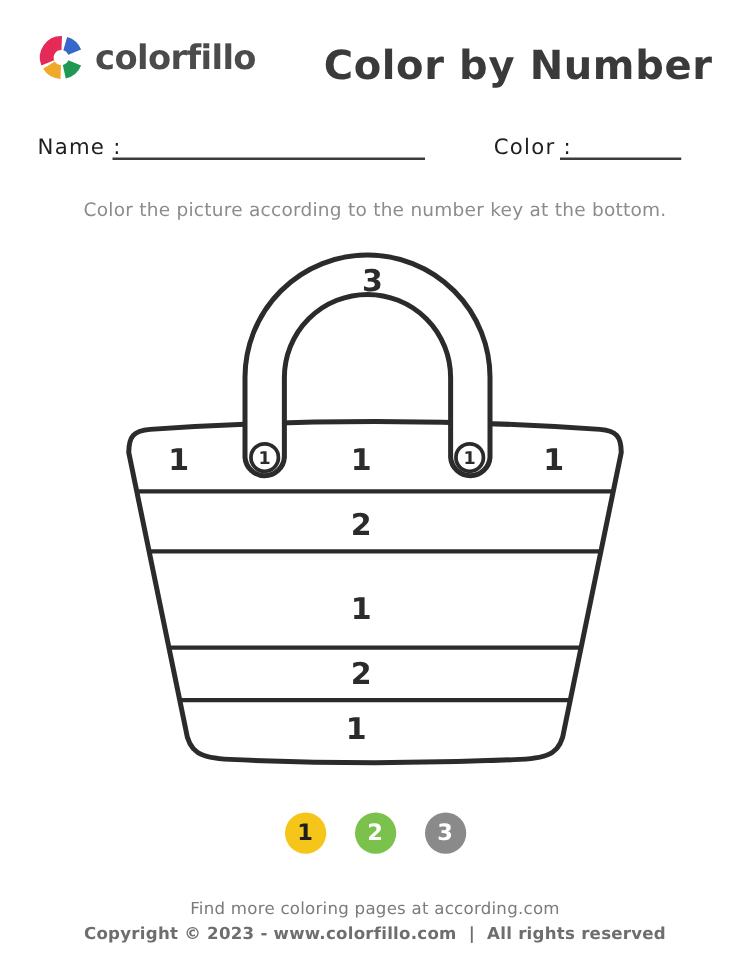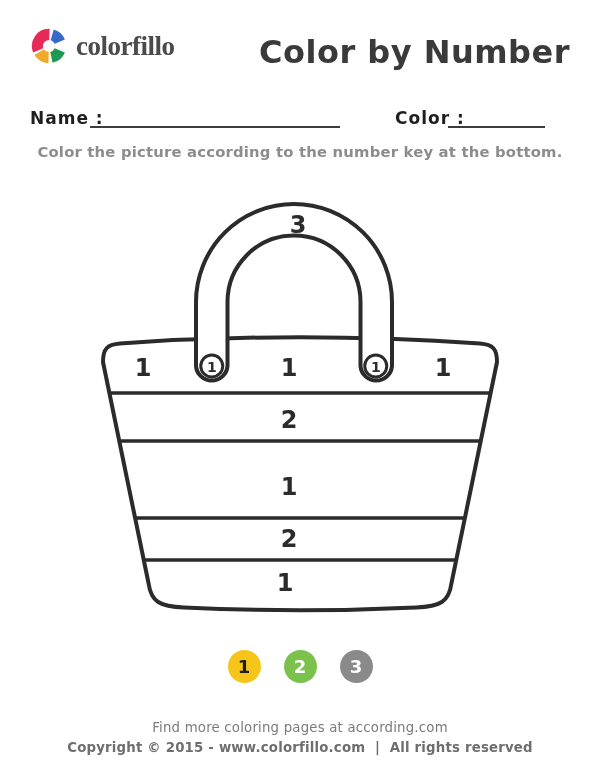--- a/index.html
+++ b/index.html
@@ -1,38 +1,38 @@
 <!DOCTYPE html>
 <html><head>
 <meta charset="utf-8">
 <style>
   html,body{margin:0;padding:0;background:#e8e8e8;}
   .page{
     position:relative;width:600px;height:776px;background:#ffffff;
     font-family:"DejaVu Sans", sans-serif;overflow:hidden;margin:0 auto;
   }
   
-  .logo{position:absolute;left:30px;top:27px;display:flex;align-items:center;gap:8px;font-family:Liberation Serif, serif;}
+  .logo{position:absolute;left:30px;top:27px;display:flex;align-items:center;gap:8px;}
   .logo svg{display:block;}
   .logo-text{font-size:27px;font-weight:700;color:#4b4b4b;letter-spacing:-0.5px;}
   .page-title{
     position:absolute;right:30px;top:33px;margin:0;
     font-size:32px;font-weight:700;color:#3a3a3a;letter-spacing:0.5px;
   }
   
-  .form-label{position:absolute;top:108px;font-size:17px;font-weight:700;color:#1f1f1f;letter-spacing:1px;}
+  .form-label{position:absolute;top:108px;font-size:17px;font-weight:400;color:#1f1f1f;letter-spacing:1px;}
   .name-label{left:30px;}
   .date-label{left:395px;}
   .write-line{position:absolute;top:107px;height:19px;border-bottom:2px solid #3d3d3d;}
   .name-line{left:90px;width:250px;}
   .date-line{left:448px;width:97px;}
   
   .instruction{
-    position:absolute;left:0;right:0;top:143px;margin:0;text-align:center;
-    font-size:14.8px;font-weight:700;color:#8c8c8c;letter-spacing:0.2px;
+    position:absolute;left:0;right:0;top:143px;margin:17px;text-align:center;
+    font-size:14.8px;font-weight:400;color:#8c8c8c;letter-spacing:0.2px;
   }
   
   .picture{position:absolute;left:0;top:0;width:600px;height:776px;}
   .picture text{font-family:"DejaVu Sans", sans-serif;font-weight:600;}
   
   .key{position:absolute;left:0;right:0;top:650px;display:flex;justify-content:center;gap:23px;}
   .key-item{
     width:33px;height:33px;border-radius:50%;
     display:flex;align-items:center;justify-content:center;
     font-size:18px;font-weight:700;
@@ -105,15 +105,15 @@
     </div>
     <div class="key-item" style="background: rgb(123, 194, 76); color: rgb(255, 255, 255);">
       <span>2</span>
     </div>
     <div class="key-item" style="background: rgb(138, 138, 138); color: rgb(255, 255, 255);">
       <span>3</span>
     </div>
   </div>
 
   <p class="footer-line1">Find more coloring pages at according.com</p>
-  <p class="footer-line2">Copyright © 2015 - www.colorfillo.com  |  All rights reserved</p>
+  <p class="footer-line2">Copyright © 2023 - www.colorfillo.com  |  All rights reserved</p>
 
 </div>
 
 </body></html>

